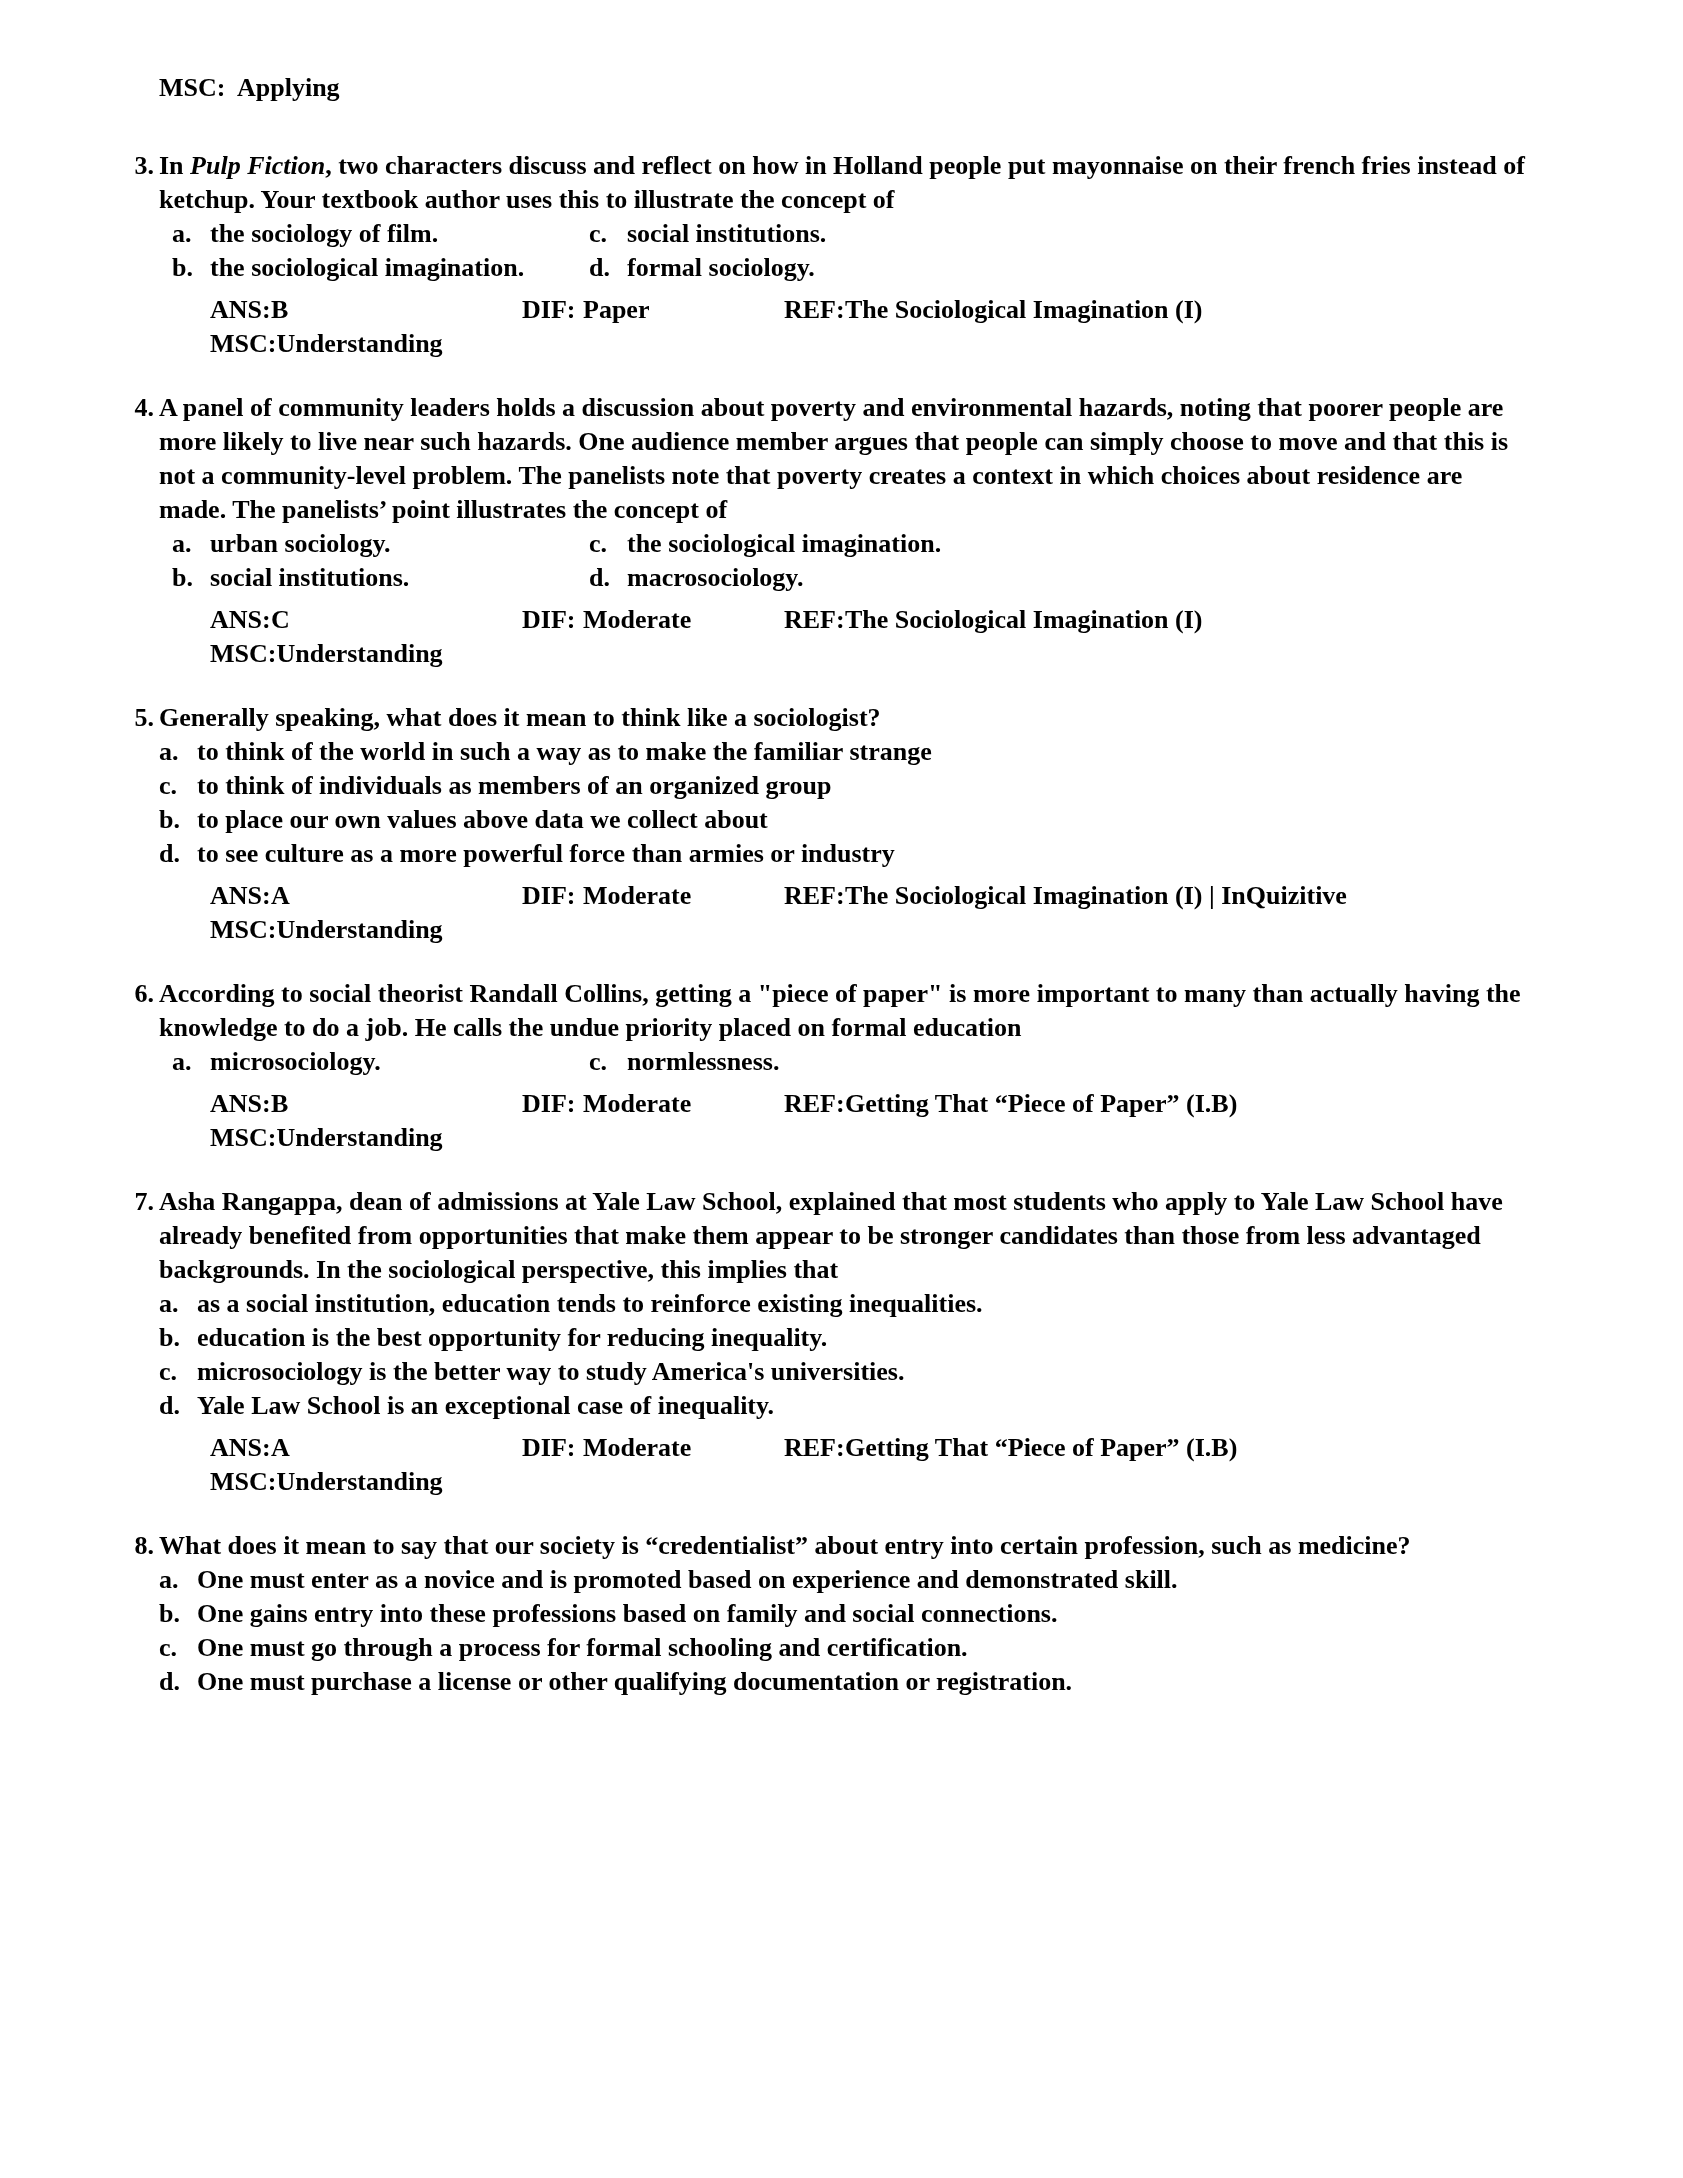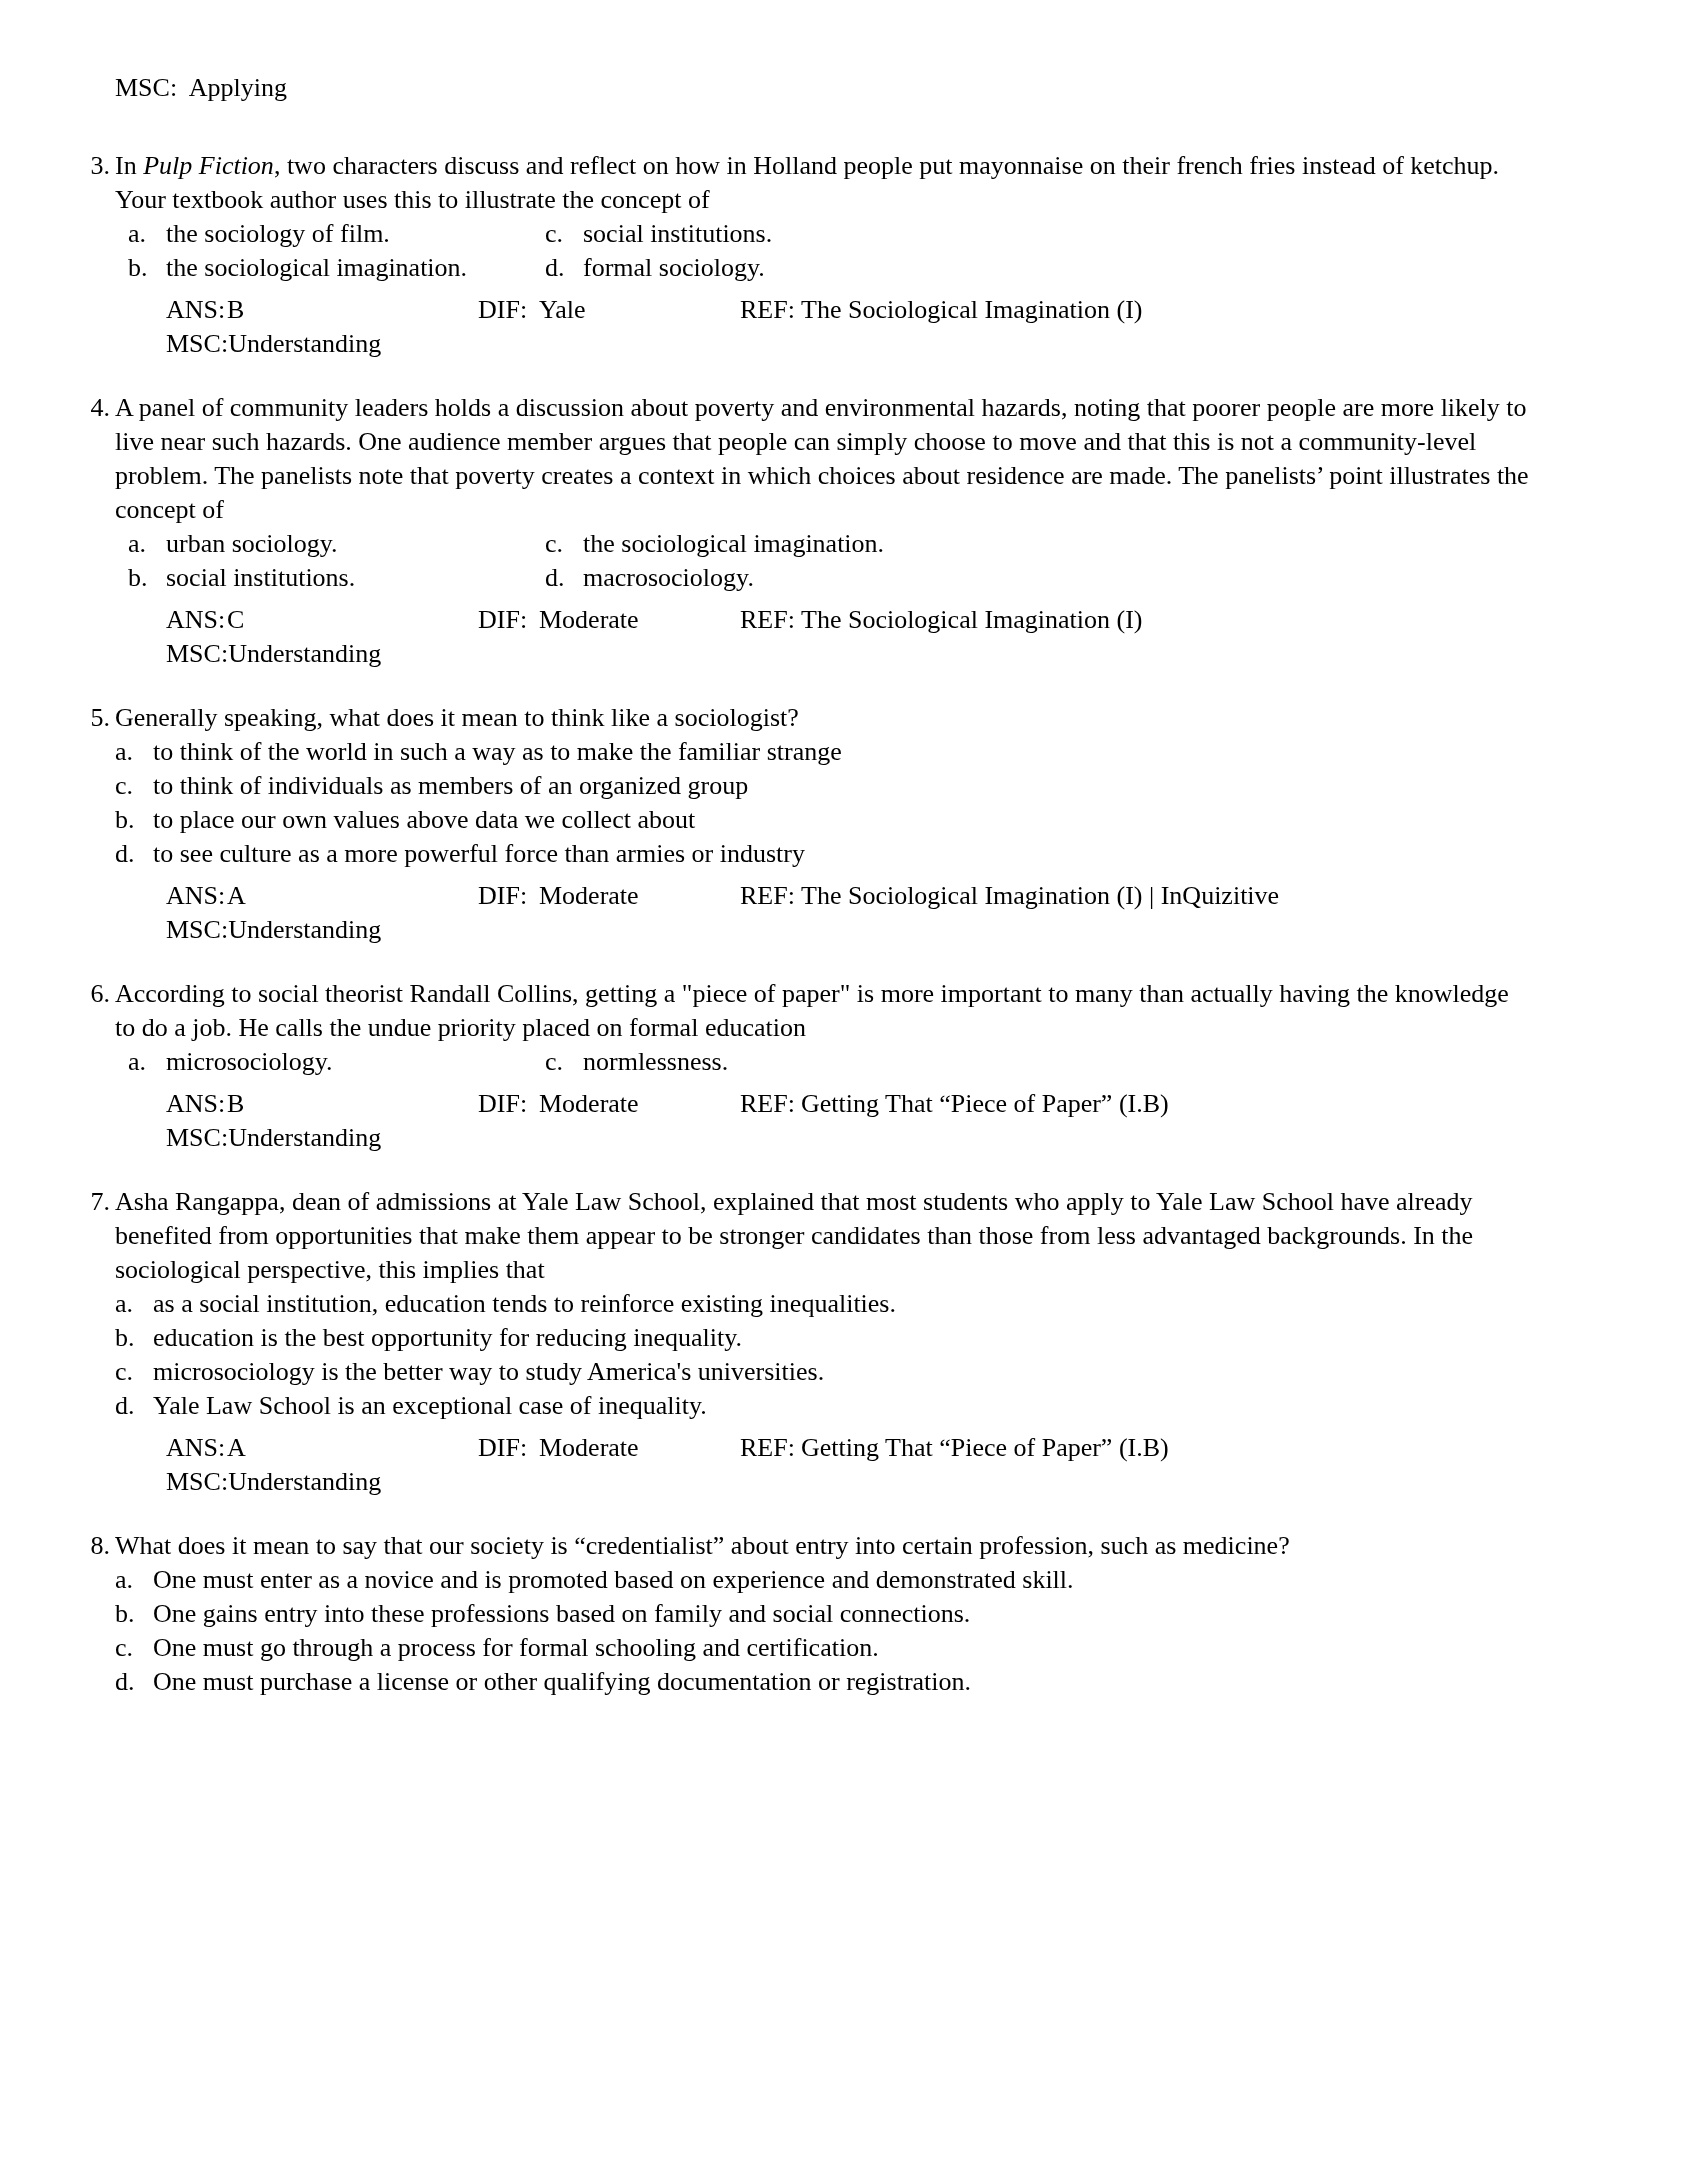--- a/index.html
+++ b/index.html
@@ -13,21 +13,22 @@
     font-family: "Liberation Serif", "DejaVu Serif", serif;
     color: #000000;
     position: relative;
     overflow: hidden;
   }
   .page {
     position: relative;
     width: 1683px;
     height: 2178px;
     box-sizing: border-box;
-    padding: 71px 149px 0 64px;
+    padding: 71px 149px 0 108px;
+    font-weight: bold;
   }
 
   
   .doc {
     font-size: 26px;
     line-height: 34px;
   }
 
   
   .top-msc {
@@ -128,21 +129,21 @@
             <div class="opt col-right"><span class="lab">c.</span><span>social institutions.</span></div>
           </div>
           <div class="opt-row">
             <div class="opt col-left"><span class="lab">b.</span><span>the sociological imagination.</span></div>
             <div class="opt col-right"><span class="lab">d.</span><span>formal sociology.</span></div>
           </div>
         </div>
         <div class="meta">
           <div class="meta-line">
             <span class="meta-key m-ans"><span class="k">ANS:</span><span>B</span></span>
-            <span class="meta-key m-dif"><span class="k">DIF:</span><span>Yale</span></span>
+            <span class="meta-key m-dif"><span class="k">DIF:</span><span>Paper</span></span>
             <span class="meta-key m-ref"><span class="k">REF:</span><span>The Sociological Imagination (I)</span></span>
           </div>
           <div class="meta-line">
             <span class="meta-key m-msc"><span class="k">MSC:</span><span>Understanding</span></span>
           </div>
         </div>
       </div>
       <div class="question">
         <div class="q-num">4.</div>
         <div class="q-stem"><span>A panel of community leaders holds a discussion about poverty and environmental hazards, noting that poorer people are more likely to live near such hazards. One audience member argues that people can simply choose to move and that this is not a community-level problem. The panelists note that poverty creates a context in which choices about residence are made. The panelists’ point illustrates the concept of</span></div>

